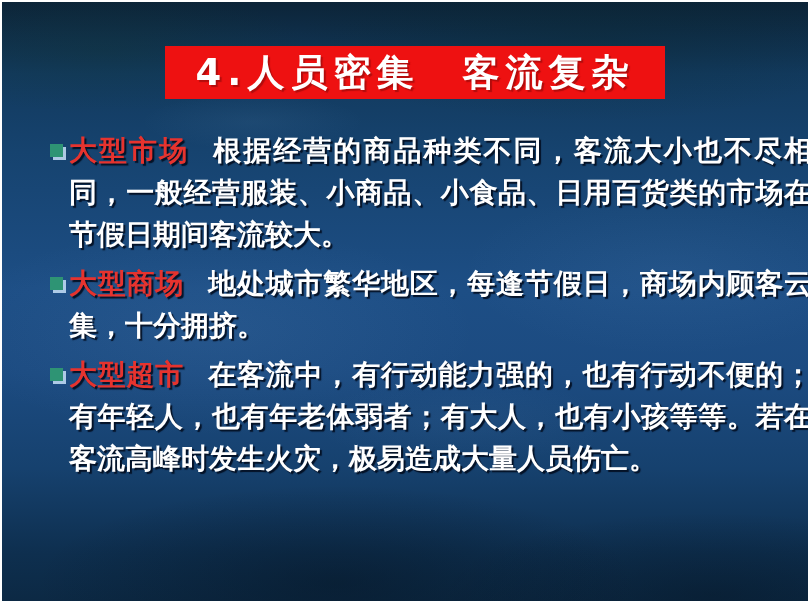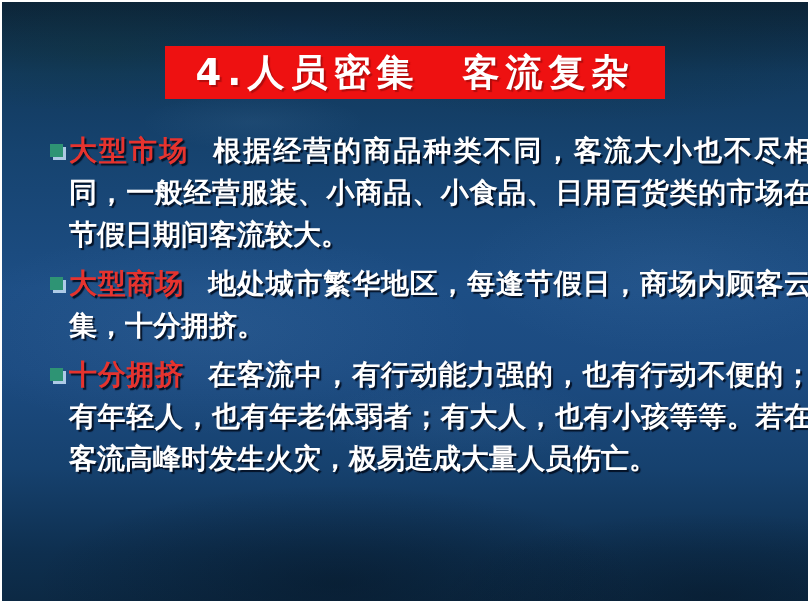--- a/index.html
+++ b/index.html
@@ -133,18 +133,18 @@
       </li>
 
       <li class="bullet-item">
         <span class="bullet-square"></span>
         <span class="bullet-text"><span class="bullet-keyword">大型商场</span><span>地处城市繁华地区，每逢节假日，商场内顾客云集，十分拥挤。</span></span>
       </li>
 
 
       <li class="bullet-item">
         <span class="bullet-square"></span>
-        <span class="bullet-text"><span class="bullet-keyword">十分拥挤</span><span>在客流中，有行动能力强的，也有行动不便的；有年轻人，也有年老体弱者；有大人，也有小孩等等。若在客流高峰时发生火灾，极易造成大量人员伤亡。</span></span>
+        <span class="bullet-text"><span class="bullet-keyword">大型超市</span><span>在客流中，有行动能力强的，也有行动不便的；有年轻人，也有年老体弱者；有大人，也有小孩等等。若在客流高峰时发生火灾，极易造成大量人员伤亡。</span></span>
       </li>
 
     </ul>
   </div>
 </div>
 
 </body></html>

